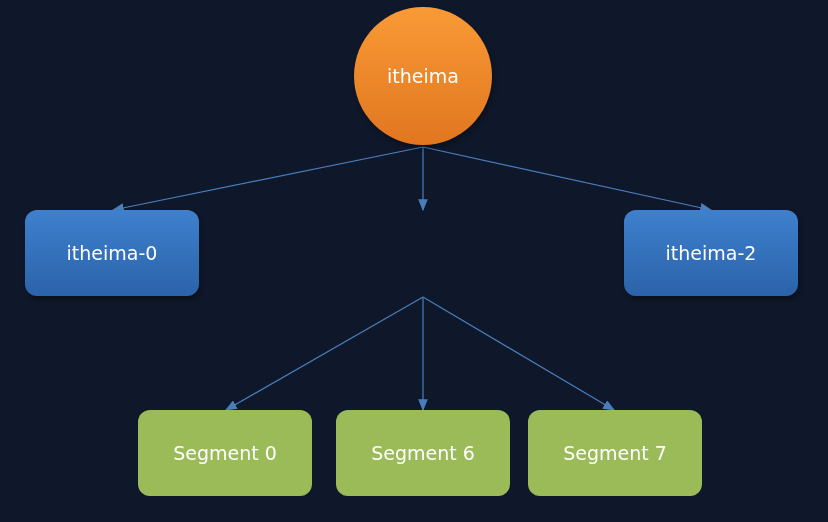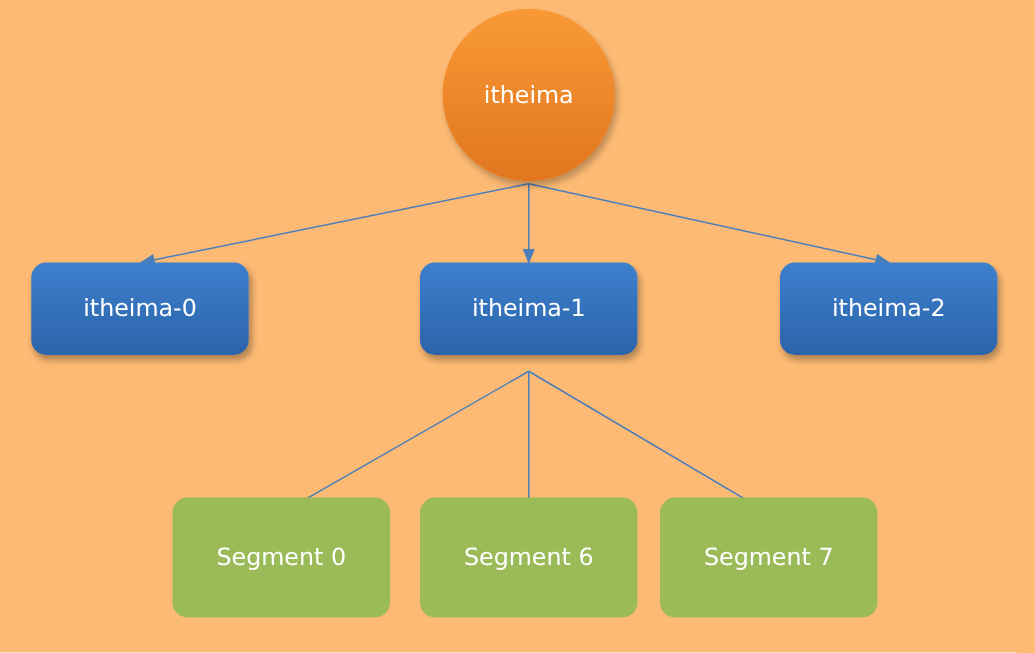--- a/index.html
+++ b/index.html
@@ -1,23 +1,23 @@
 <!DOCTYPE html>
 <html><head>
 <meta charset="utf-8">
 <style>
   html,body{margin:0;padding:0;background:#fff;}
-  #stage{position:relative;width:828px;height:522px;overflow:hidden;background:#fdba74;font-family:"DejaVu Sans",sans-serif;}
+  #stage{position:relative;width:828px;height:522px;overflow:hidden;background:#0f172a;font-family:"DejaVu Sans",sans-serif;}
   svg.edges{position:absolute;left:0;top:0;}
   .node{position:absolute;display:flex;align-items:center;justify-content:center;color:#fff;font-size:19px;box-sizing:border-box;}
   .root{left:354px;top:7px;width:138px;height:138px;border-radius:50%;
     background:linear-gradient(#f99a36,#e1761f);box-shadow:2px 4px 5px rgba(0,0,0,0.25);}
-  .mid{width:174px;height:74px;border-radius:12px;
+  .mid{width:174px;height:86px;border-radius:12px;
     background:linear-gradient(#3e80cd,#2b63aa);box-shadow:2px 4px 5px rgba(0,0,0,0.3);top:210px;}
-  .leaf{width:174px;height:96px;border-radius:12px;background:#9bbb59;top:398px;}
+  .leaf{width:174px;height:86px;border-radius:12px;background:#9bbb59;top:410px;}
 </style>
 </head>
 <body>
 
 <div id="stage">
   <svg class="edges" width="828" height="522">
     <defs>
       <marker id="arr" markerWidth="10" markerHeight="8" refX="9" refY="4" orient="auto">
         <path d="M0,0 L10,4 L0,8 Z" fill="#4a7ebb"></path>
       </marker>
@@ -30,23 +30,20 @@
     <line x1="423" y1="297" x2="614" y2="410" stroke="#4a7ebb" stroke-width="1.2" marker-end="url(#arr)"></line>
   </svg>
 
   <div class="node root">
     <span>itheima</span>
   </div>
 
   <div class="node mid" style="left:25px;">
     <span>itheima-0</span>
   </div>
-  <div class="node mid" style="left:336px;">
-    <span>itheima-1</span>
-  </div>
   <div class="node mid" style="left:624px;">
     <span>itheima-2</span>
   </div>
 
   <div class="node leaf" style="left:138px;">
     <span>Segment 0</span>
   </div>
   <div class="node leaf" style="left:336px;">
     <span>Segment 6</span>
   </div>

